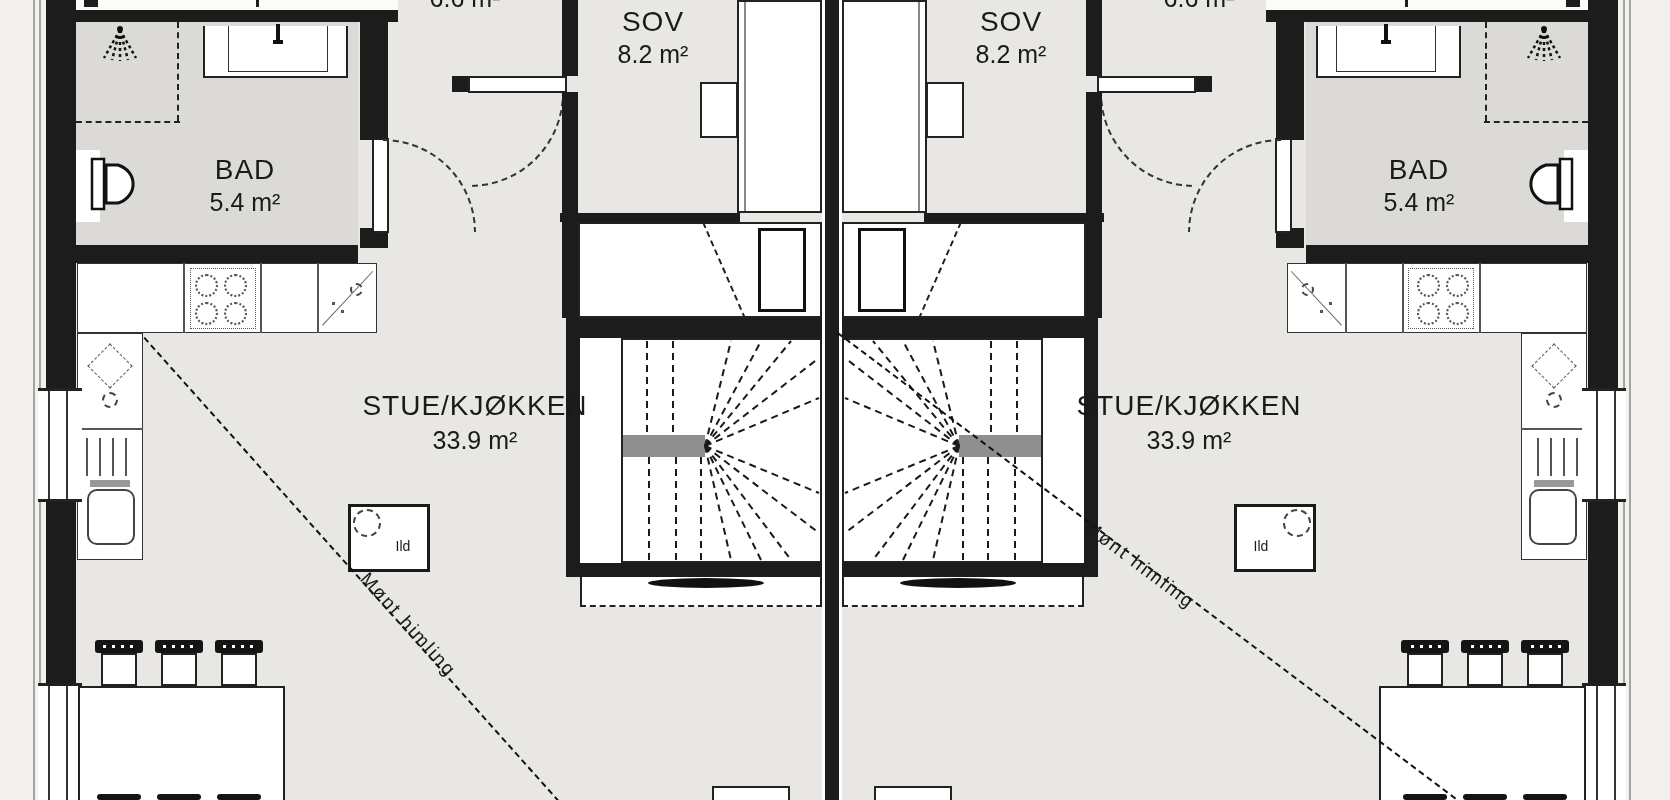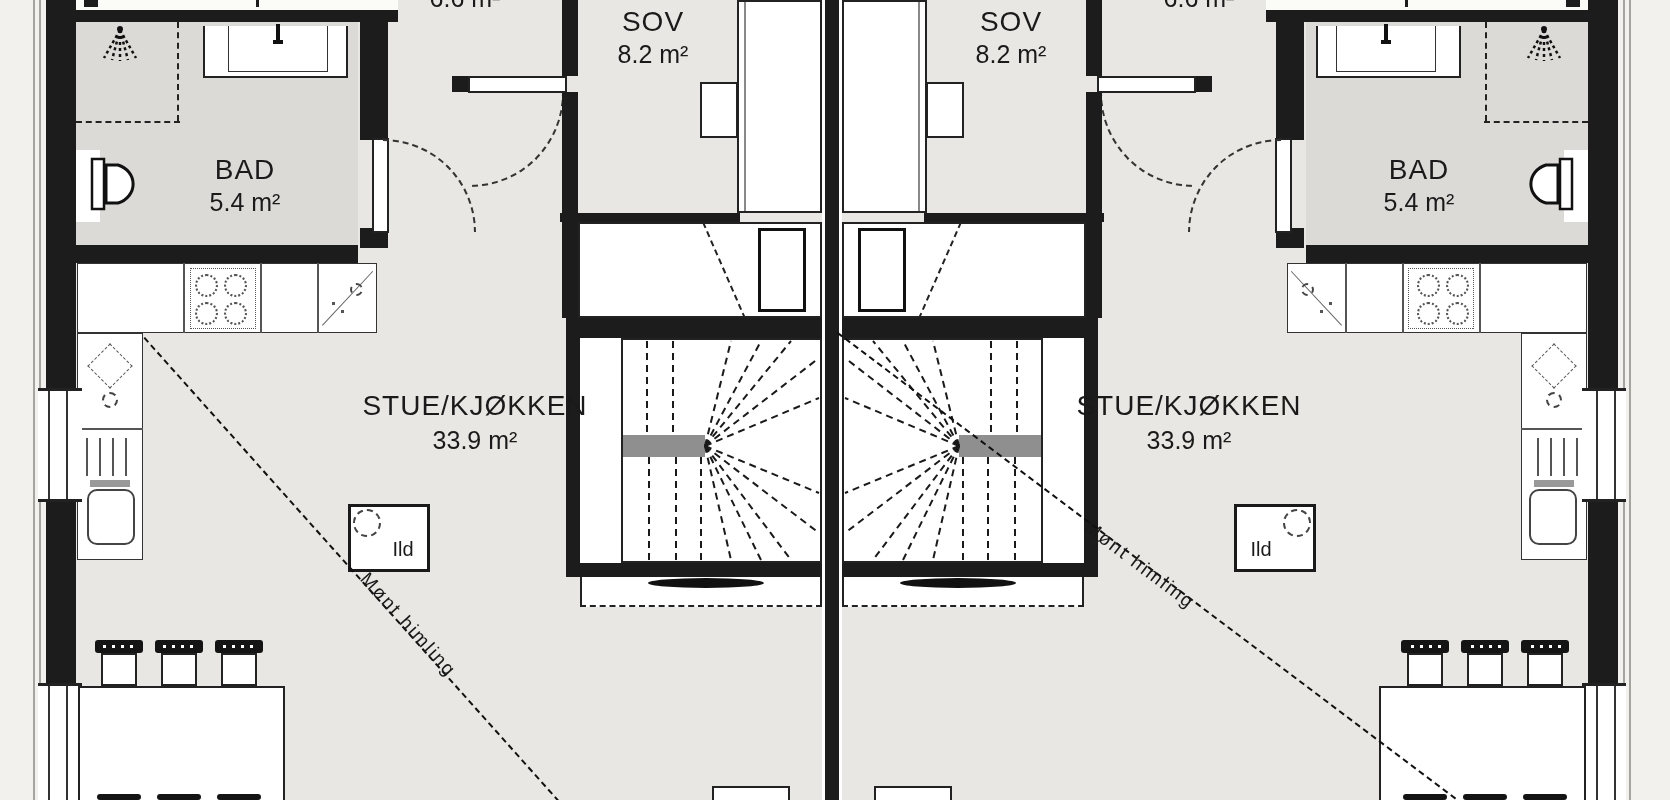--- a/index.html
+++ b/index.html
@@ -16,21 +16,21 @@
   .sline{position:absolute;background:#555;}
   .dline{position:absolute;border-top:2px dashed #222;transform-origin:0 0;height:0;}
   .arc{position:absolute;box-sizing:border-box;}
   .arc.tr{border-top:2px dashed #333;border-right:2px dashed #333;border-top-right-radius:100%;}
   .arc.br{border-bottom:2px dashed #333;border-right:2px dashed #333;border-bottom-right-radius:100%;}
   .dotc{position:absolute;border:2px dotted #555;border-radius:50%;box-sizing:border-box;}
   .dashc{position:absolute;border:2px dashed #444;border-radius:50%;box-sizing:border-box;}
   .lbl{position:absolute;color:#1a1a1a;white-space:nowrap;transform:translateX(-50%);}
   .room-name{font-size:28px;letter-spacing:1px;}
   .room-area{font-size:25px;}
-  .small-lbl{font-size:20px;}
+  .small-lbl{font-size:14px;}
   .diag-lbl{position:absolute;color:#1a1a1a;white-space:nowrap;font-size:19px;
             letter-spacing:2px;transform-origin:0 0;}
   .clip{position:absolute;overflow:hidden;}
   .chair-back{position:absolute;background:#141414;border-radius:3px;}
   .chair-dots{position:absolute;height:3px;
      background:repeating-linear-gradient(90deg,#fff 0 3px,transparent 3px 9px);}
   .chair-seat{position:absolute;background:#fff;border:2px solid #222;box-sizing:border-box;}
   .lens{position:absolute;background:#111;border-radius:50%;}
   .siding{position:absolute;background:#a5a5a0;}
 </style>

